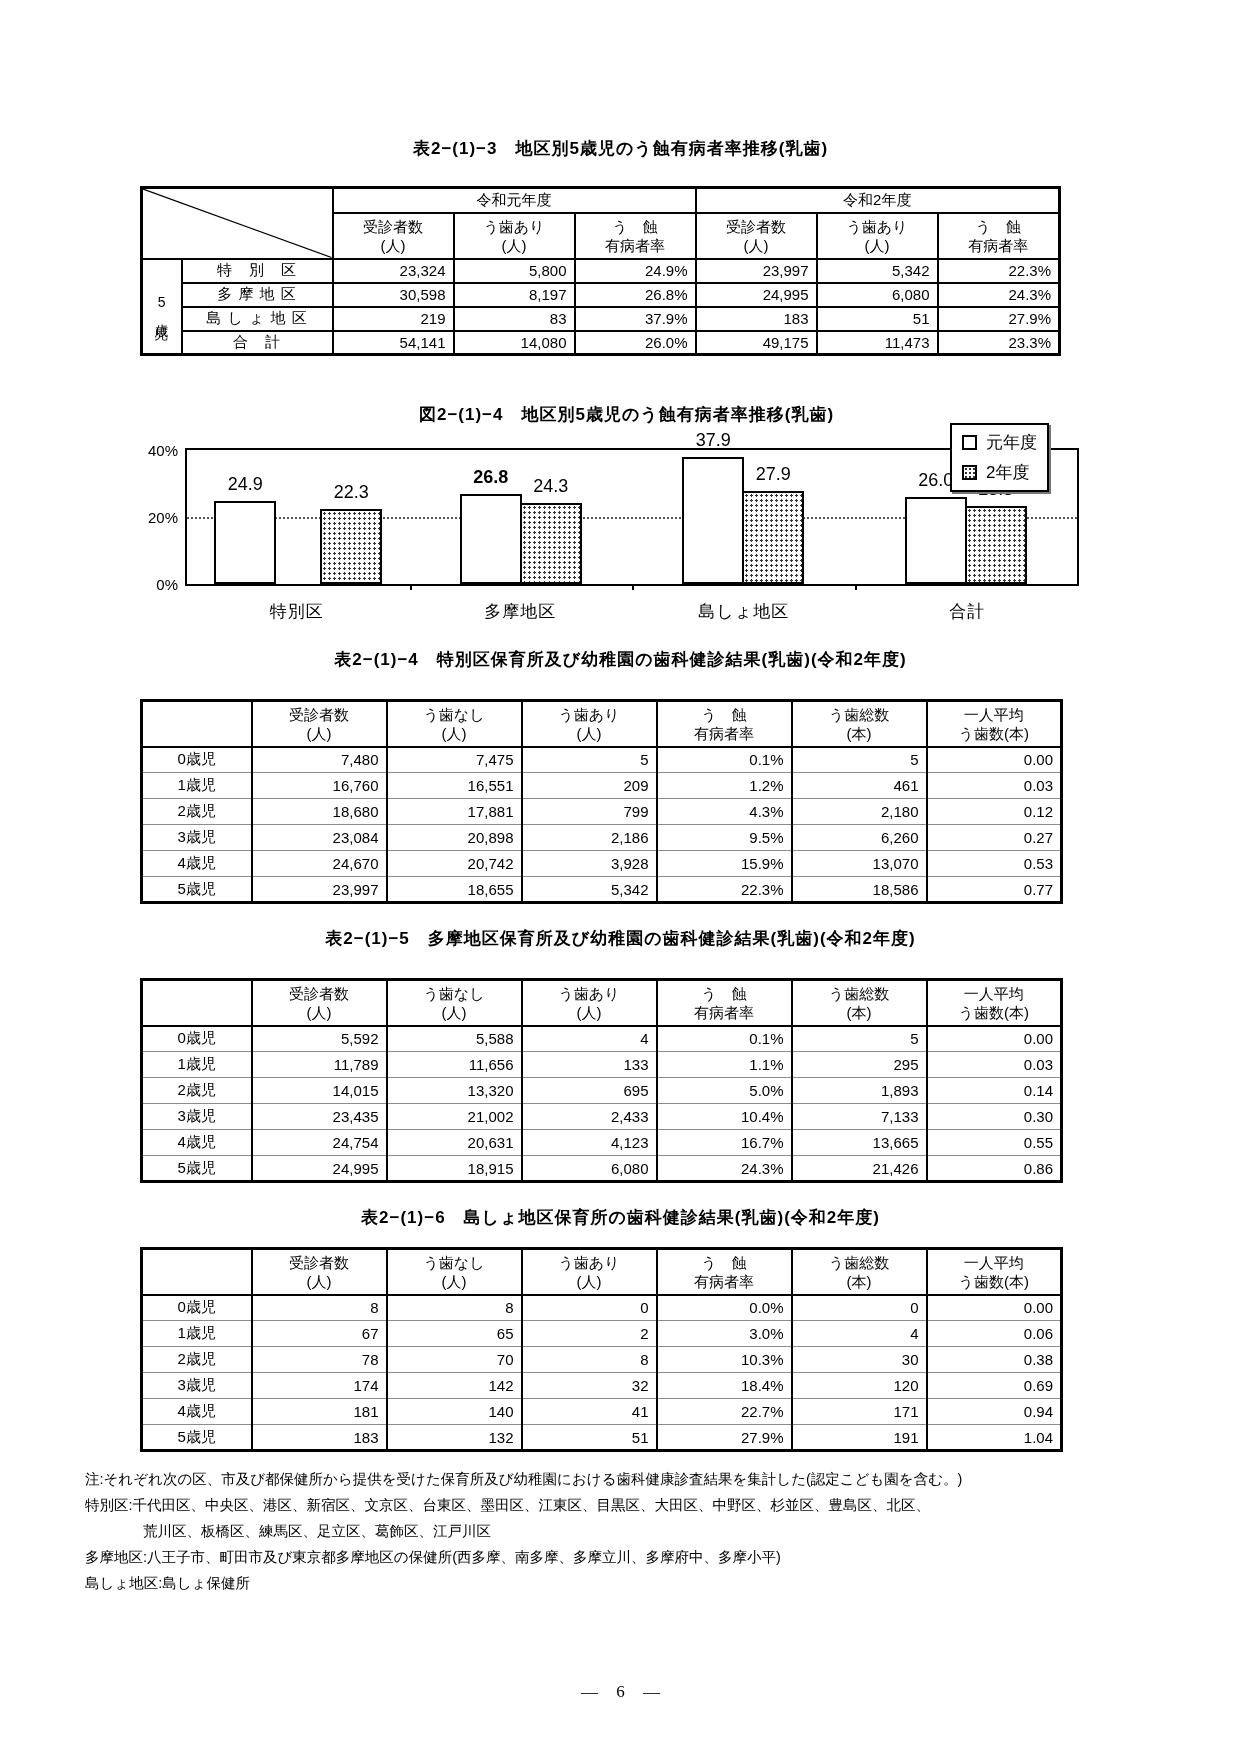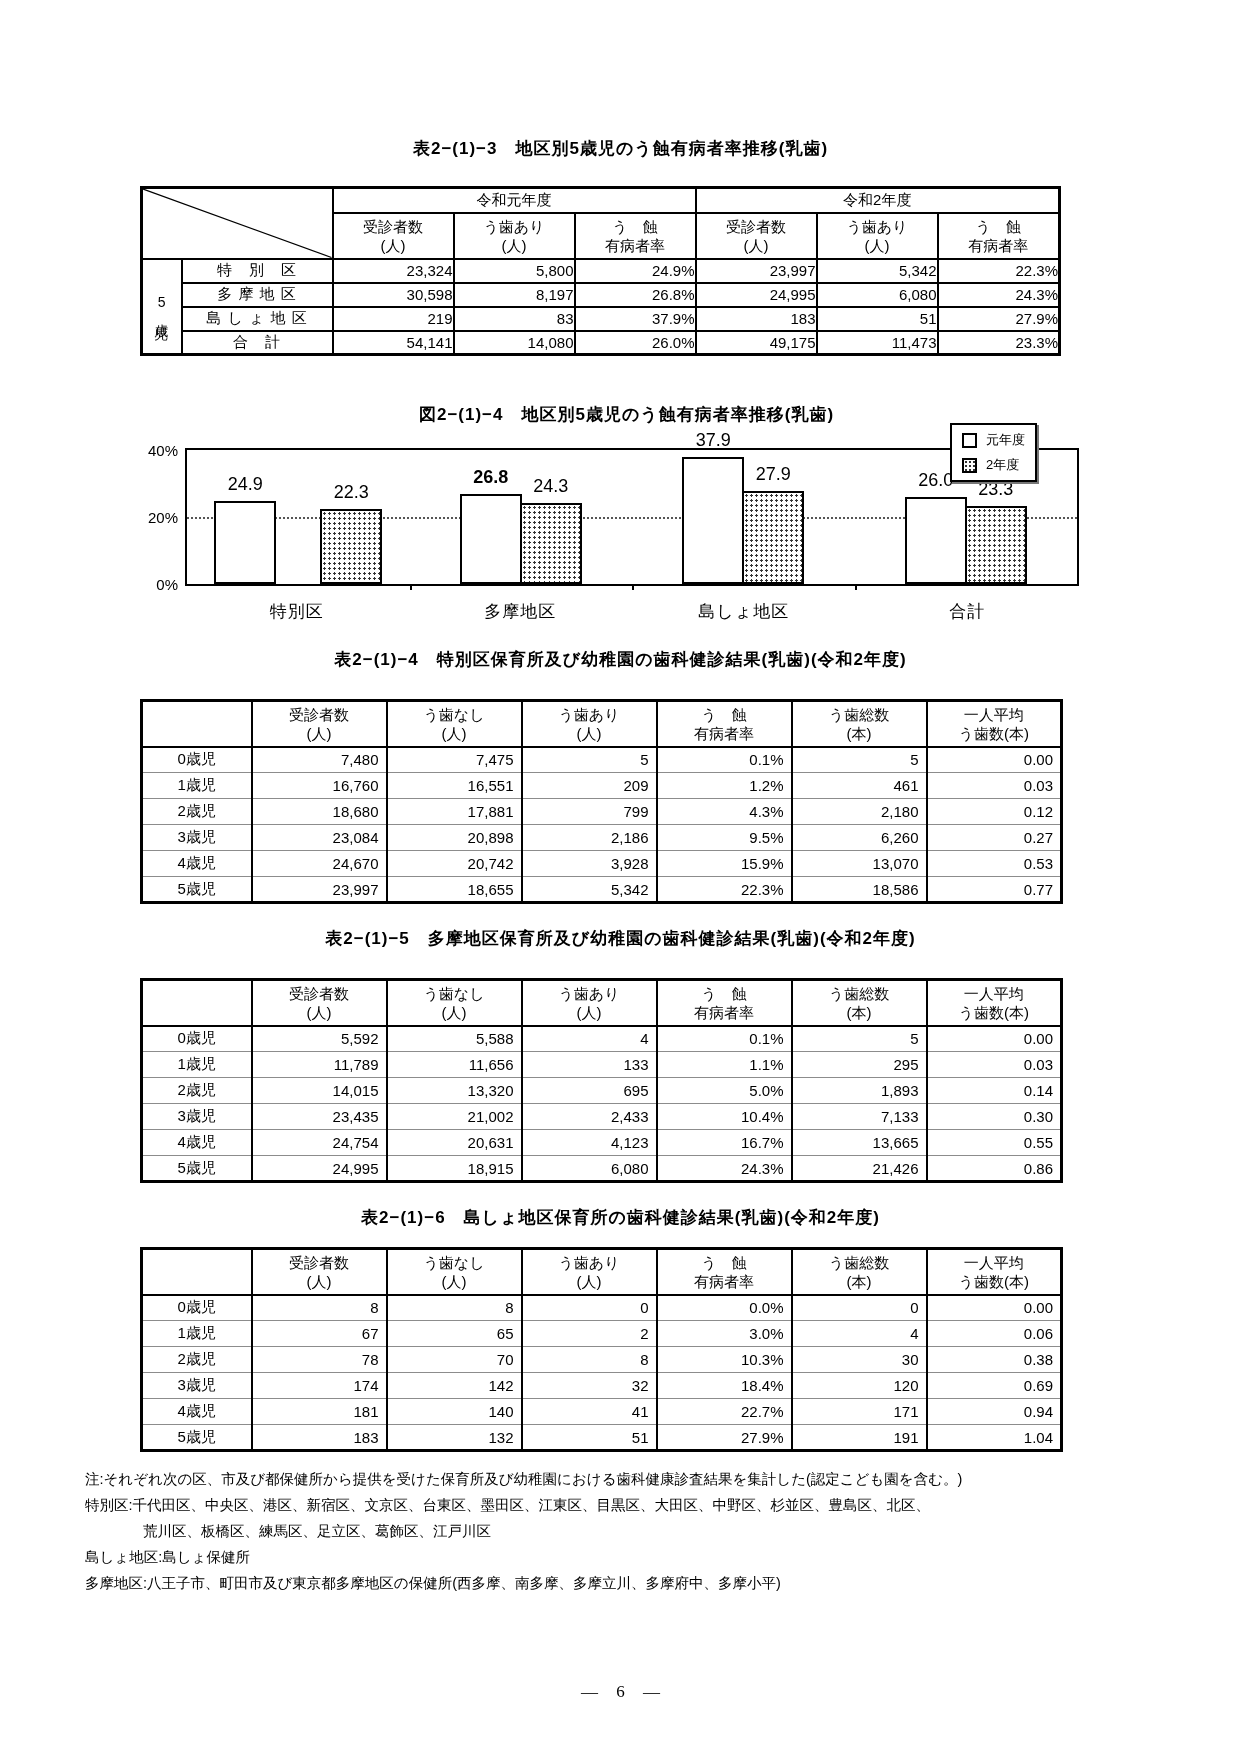--- a/index.html
+++ b/index.html
@@ -22,41 +22,41 @@
   
   .prev-table { margin:26px 0 0 140px; width:918px; border:3px solid #000; }
   .prev-table th, .prev-table td { border:2px solid #000; font-weight:normal; font-size:15px; vertical-align:middle; }
   .prev-table thead tr.yr th { height:25px; text-align:center; }
   .prev-table thead tr.sub th { height:46px; text-align:center; white-space:pre-line; line-height:19px; }
   .prev-table tbody td { height:24px; }
   .prev-table td.corner { position:relative; padding:0; }
   .prev-table td.corner svg { position:absolute; inset:0; width:100%; height:100%; display:block; }
   .prev-table td.group-cell { writing-mode:vertical-rl; text-orientation:upright; text-align:center; font-size:14px; letter-spacing:3px; padding:2px 0; }
   .prev-table td.lab { text-align:center; letter-spacing:1px; }
-  .prev-table td.num { text-align:right; }
+  .prev-table td.num { text-align:right; padding-right:7px; }
 
   
   .chart-wrap { position:relative; margin:22px 0 0 185px; width:894px; }
   .plot { position:relative; width:894px; height:138px; border:2px solid #000; background:#fff; }
   .gridline { position:absolute; left:0; right:0; top:50%; border-top:2px dotted #555; }
   .groups { position:absolute; left:0; right:0; top:0; bottom:0; display:flex; }
   .group { flex:1; position:relative; display:flex; align-items:flex-end; justify-content:center; }
   .bar { position:relative; width:62px; background:#fff; border:2px solid #000; }
   .bar.s1 { margin-left:-2px;
             background-image:radial-gradient(#333 1px, transparent 1.3px);
             background-size:5px 5px; }
   .bar-label { position:absolute; bottom:calc(100% + 8px); left:50%; transform:translateX(-50%);
                font-size:18px; white-space:nowrap; background:transparent; }
   .ytick-label { position:absolute; right:calc(100% + 9px); transform:translateY(-50%); font-size:15px; }
   .xtick { position:absolute; top:100%; width:2px; height:6px; background:#000; }
   .cats { display:flex; width:894px; margin-top:14px; }
   .cat { flex:1; text-align:center; font-size:17px; letter-spacing:1px; }
   .legend { position:absolute; left:763px; top:-27px; background:#fff; border:2px solid #000;
             box-shadow:2px 2px 0 #777; padding:6px 10px; display:flex; flex-direction:column; gap:7px; }
-  .legend-row { display:flex; align-items:center; gap:9px; font-size:13px; white-space:nowrap;text-align:center; }
+  .legend-row { display:flex; align-items:center; gap:9px; font-size:17px; white-space:nowrap;text-align:center; }
   .swatch { width:15px; height:15px; border:2px solid #000; background:#fff; flex:0 0 auto; }
   .swatch.dotted { background-image:radial-gradient(#333 1px, transparent 1.3px); background-size:4px 4px; }
 
   
   .detail-table { margin:28px 0 0 140px; width:920px; border:3px solid #000; }
   .detail-table.dt3 { margin-top:18px; }
   .detail-table th { border-left:2px solid #000; border-bottom:2px solid #000; height:46px;
                      font-weight:normal; font-size:15px; text-align:center; white-space:pre-line; line-height:19px; vertical-align:middle; }
   .detail-table td { border-left:2px solid #000; border-top:1px solid #8c8c8c; height:26px; font-size:15px; vertical-align:middle; }
   .detail-table tbody tr:first-child td { border-top:2px solid #000; }
@@ -472,19 +472,19 @@
           <td class="num">191</td>
           <td class="num">1.04</td>
         </tr>
       </tbody>
   </table>
 
   <div class="notes">
     <div>注:それぞれ次の区、市及び都保健所から提供を受けた保育所及び幼稚園における歯科健康診査結果を集計した(認定こども園を含む。)</div>
     <div>特別区:千代田区、中央区、港区、新宿区、文京区、台東区、墨田区、江東区、目黒区、大田区、中野区、杉並区、豊島区、北区、</div>
     <div>　　　　荒川区、板橋区、練馬区、足立区、葛飾区、江戸川区</div>
+    <div>多摩地区:八王子市、町田市及び東京都多摩地区の保健所(西多摩、南多摩、多摩立川、多摩府中、多摩小平)</div>
     <div>島しょ地区:島しょ保健所</div>
-    <div>多摩地区:八王子市、町田市及び東京都多摩地区の保健所(西多摩、南多摩、多摩立川、多摩府中、多摩小平)</div>
   </div>
 
   <div class="pagenum">— 6 —</div>
 
 </div>
 
 </body></html>

